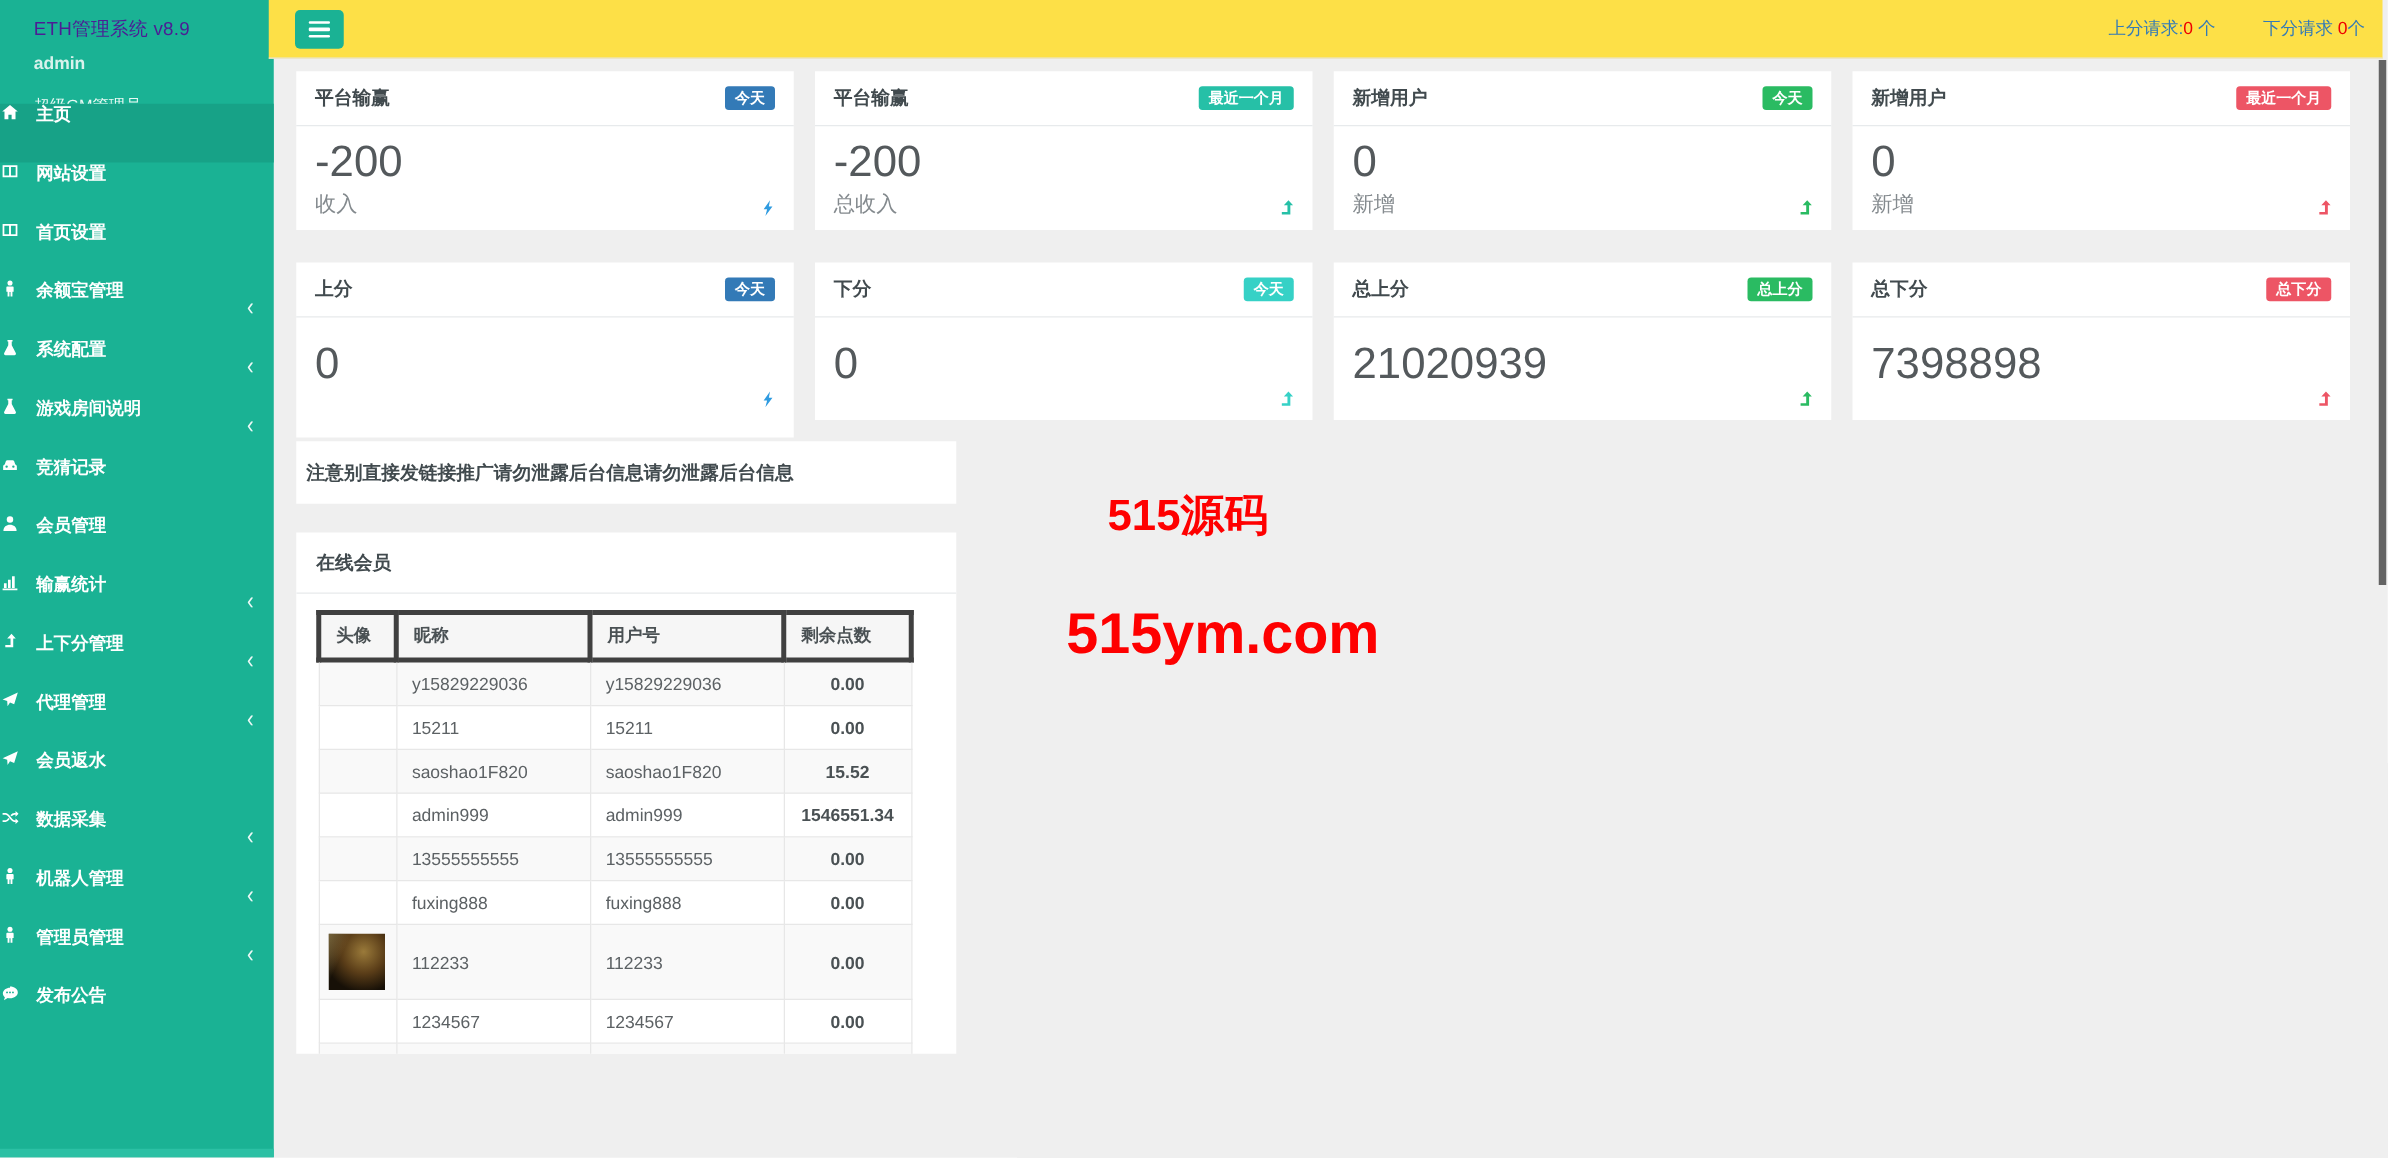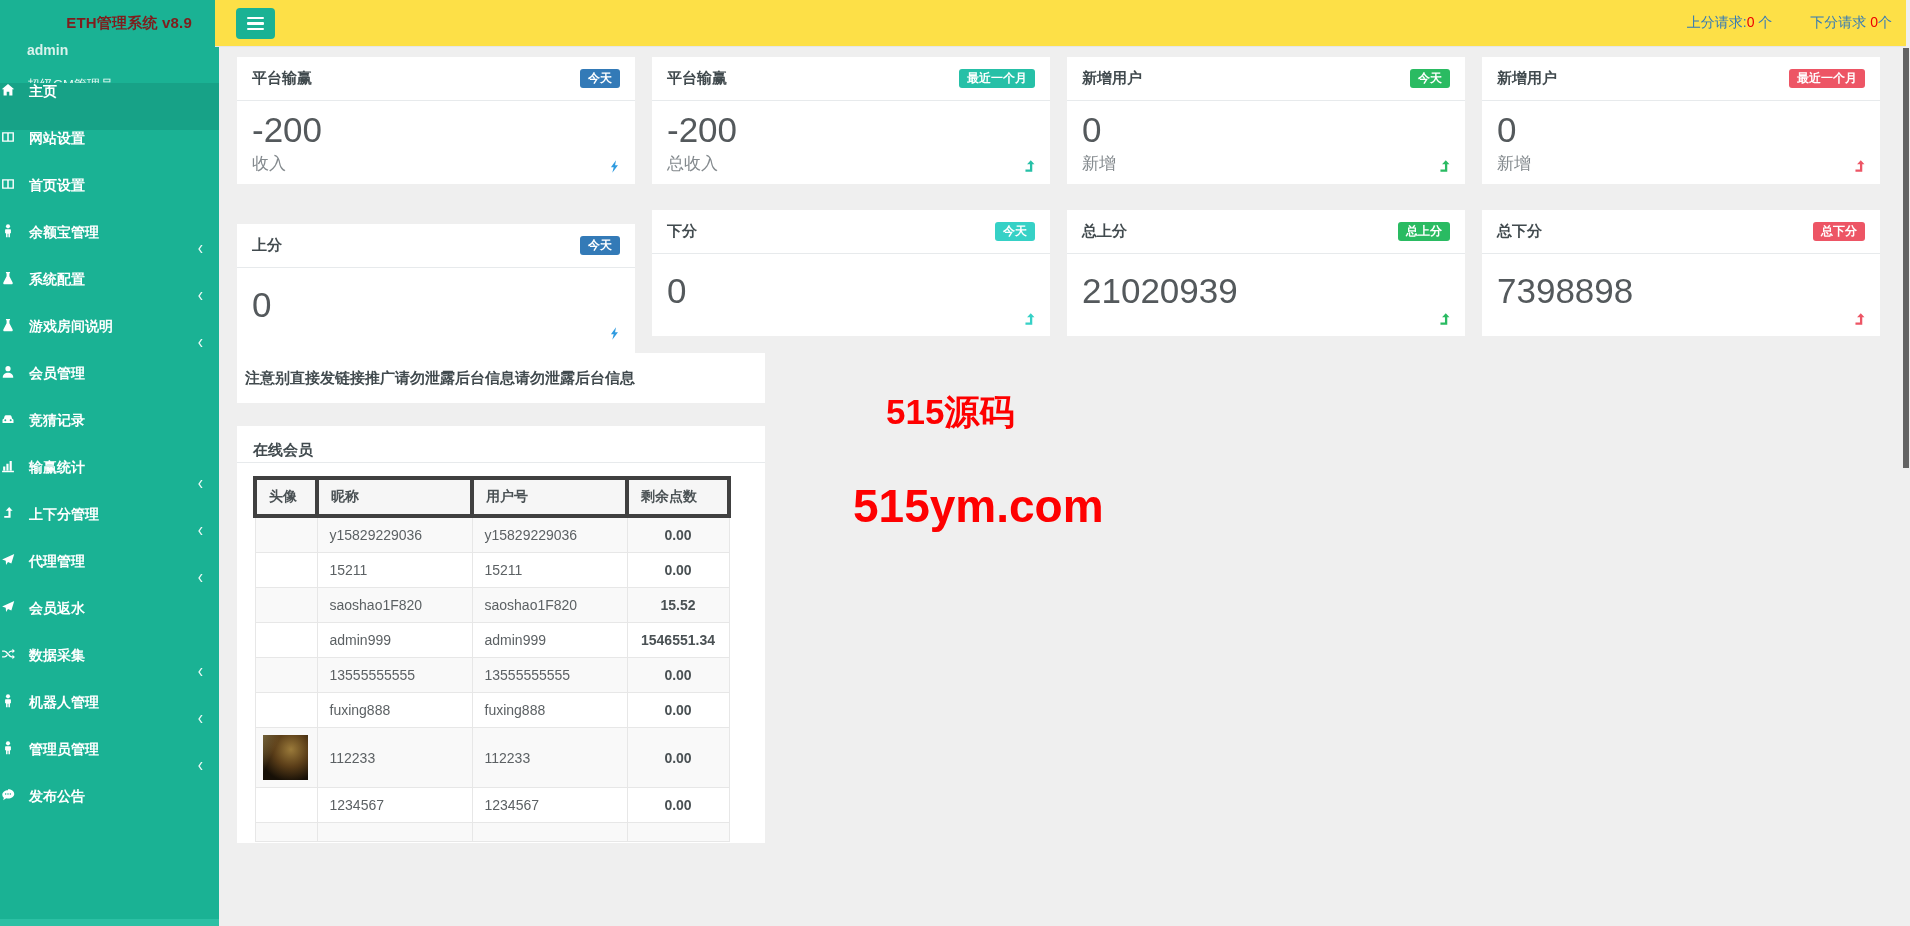--- a/index.html
+++ b/index.html
@@ -3,21 +3,21 @@
 <meta charset="utf-8">
 <title>ETH管理系统 v8.9</title>
 <style>
   * { box-sizing: border-box; margin: 0; padding: 0; }
   body { margin:0; background:#fff; font-family:"Liberation Sans","DejaVu Sans",sans-serif; }
   .frame { position:relative; width:1910px; height:926px; background:#efefef; overflow:hidden; }
 
   
   .sidebar { position:absolute; left:0; top:0; width:219px; height:926px; background:#1ab294; }
   .brand { padding:14px 27px 0; height:83px; }
-  .brand-title { color:#7f1d1d; font-size:15px; font-weight:700; letter-spacing:.2px;text-align:right; }
+  .brand-title { color:#4c1d95; font-size:15px; font-weight:400; letter-spacing:.2px; }
   .brand-user { margin-top:9px; color:#d9f2ec; font-size:14px; font-weight:700; }
   .brand-role { margin-top:18px; color:#e9f9f4; font-size:13px; cursor:pointer; }
   .brand-role .caret { font-size:11px; margin-left:3px; }
   .menu { position:absolute; top:83px; left:0; right:0; }
   .mi { position:relative; height:47px; display:flex; align-items:flex-start; gap:13px;
         color:#fff; font-size:14px; font-weight:700; cursor:pointer; }
   .mi.active { background:#17a287; }
   .mi .ico { width:16px; height:14px; display:flex; align-items:center; justify-content:center; flex:0 0 16px; }
   .mi .chev { position:absolute; right:16px; top:50%; transform:translateY(-54%) scaleY(1.25); font-size:16px; font-weight:400; color:rgba(255,255,255,.92); }
   .sidebar-footer-strip { position:absolute; left:0; bottom:0; width:219px; height:7px; background:#2cc0a4; }
@@ -39,21 +39,21 @@
   .card-b { position:relative; height:82px; padding:8px 15px 0; }
   .card-val { font-size:35px; color:#54595c; line-height:1.2; }
   .card-sub { font-size:17px; color:#848a8e; margin-top:1px; }
   .corner { position:absolute; right:13px; bottom:9px; width:15px; height:15px; }
   .row2 .card-val { margin-top:8px; }
 
   
   .notice { position:absolute; left:237px; top:353px; width:528px; height:50px; background:#fff;
             display:flex; align-items:center; padding:0 8px; font-size:15px; font-weight:700; color:#414a4e; }
   .panel { position:absolute; left:237px; top:426px; width:528px; height:417px; background:#fff; overflow:hidden; }
-  .panel-h { padding:15px 16px 2px; font-size:15px; font-weight:700; color:#414a4e; border-bottom:1px solid #e7eaec; }
+  .panel-h { padding:15px 16px 14px; font-size:15px; font-weight:700; color:#414a4e; border-bottom:1px solid #e7eaec; }
   table.members { margin:13px 16px 0; border-collapse:collapse; width:474px; table-layout:fixed; }
   .members th { text-align:left; font-size:14px; font-weight:700; color:#4a5154; padding:8px 12px;
                 border:4px solid #404040; background:#f6f6f6; }
   .members td { font-size:14px; color:#5c6164; padding:9px 12px; border:1px solid #e7e7e7; background:#fff; }
   .members tbody tr:nth-child(odd) td { background:#f9f9f9; }
   .members td.pts { text-align:center; font-weight:700; color:#4a5154; }
   .members td.av { padding:7px; }
   .avatar { width:45px; height:45px;
             background:
               linear-gradient(115deg, rgba(224,196,120,.45) 0%, rgba(224,196,120,0) 28%),
@@ -168,32 +168,32 @@
             <svg viewBox="0 0 13 13" width="14" height="14">
               <use href="#i-flask"></use>
             </svg>
           </span>
         <span>游戏房间说明</span>
         <span class="chev">‹</span>
       </div>
       <div class="mi">
         <span class="ico">
             <svg viewBox="0 0 13 13" width="14" height="14">
+              <use href="#i-car"></use>
+            </svg>
+          </span>
+        <span>竞猜记录</span>
+      </div>
+      <div class="mi">
+        <span class="ico">
+            <svg viewBox="0 0 13 13" width="14" height="14">
               <use href="#i-user"></use>
             </svg>
           </span>
         <span>会员管理</span>
-      </div>
-      <div class="mi">
-        <span class="ico">
-            <svg viewBox="0 0 13 13" width="14" height="14">
-              <use href="#i-car"></use>
-            </svg>
-          </span>
-        <span>竞猜记录</span>
       </div>
       <div class="mi">
         <span class="ico">
             <svg viewBox="0 0 13 13" width="14" height="14">
               <use href="#i-bar-chart"></use>
             </svg>
           </span>
         <span>输赢统计</span>
         <span class="chev">‹</span>
       </div>
@@ -320,21 +320,21 @@
       </div>
     <div class="card-b">
         <div class="card-val">0</div>
         <div class="card-sub">新增</div>
       <span class="corner" style="color: rgb(237, 85, 101);"><svg viewBox="0 0 13 13" width="15" height="15">
             <use href="#i-level-up"></use>
           </svg></span>
       </div>
   </div>
 
-  <div class="card row2" style="left:237px;top:224px;height:140px">
+  <div class="card row2" style="left:237px;top:210px;height:140px">
     <div class="card-h">
         <span>上分</span>
         <span class="badge" style="background-color: rgb(51, 122, 183);">今天</span>
       </div>
     <div class="card-b">
         <div class="card-val">0</div>
       <span class="corner" style="color: rgb(47, 155, 224);"><svg viewBox="0 0 13 13" width="15" height="15">
             <use href="#i-bolt"></use>
           </svg></span>
       </div>

